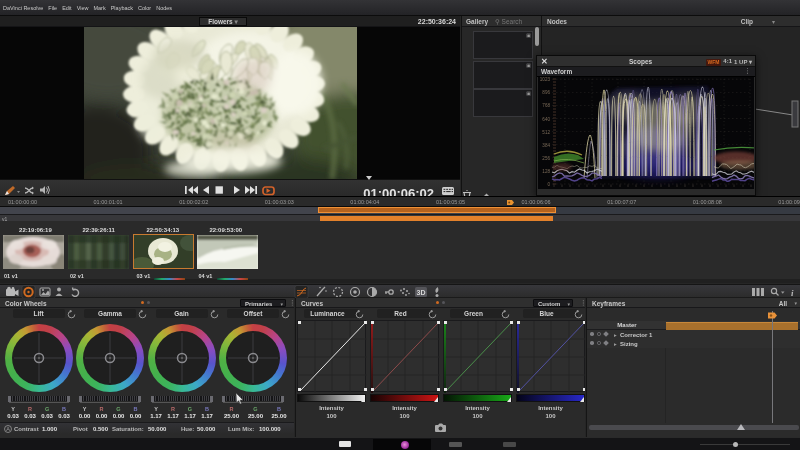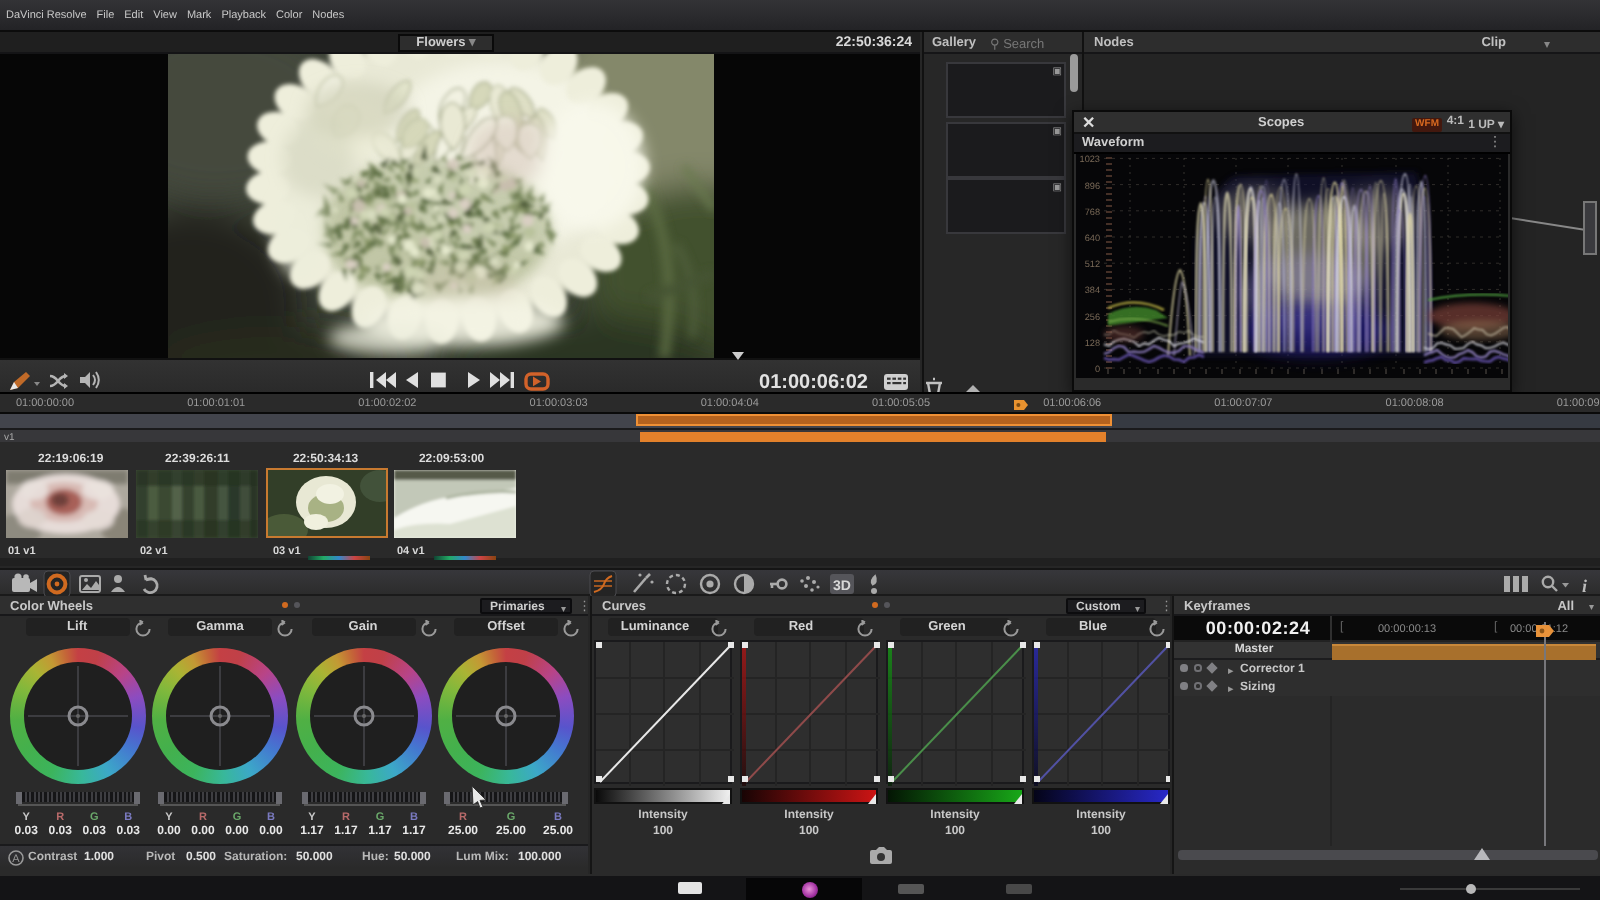--- a/index.html
+++ b/index.html
@@ -600,21 +600,21 @@
       <g fill="#333">
         <rect x="443.5" y="6.8" width="1.8" height="1.1"></rect>
             <rect x="446.2" y="6.8" width="1.8" height="1.1"></rect>
             <rect x="448.9" y="6.8" width="1.8" height="1.1"></rect>
             <rect x="451.6" y="6.8" width="1.4" height="1.1"></rect>
         <rect x="443.5" y="9" width="1.8" height="1.1"></rect>
             <rect x="446.2" y="9" width="4.5" height="1.1"></rect>
             <rect x="451.6" y="9" width="1.4" height="1.1"></rect>
       </g>
     </svg>
-    <div class="abs tc" style="right:26px;top:5.5px;font-size:10px;font-weight:bold;color:#e2e2e2">01:00:06:02</div>
+    <div class="abs tc" style="right:26px;top:5.5px;font-size:13px;font-weight:bold;color:#e2e2e2">01:00:06:02</div>
   </div>
   <div class="abs" style="left:366px;top:160px;width:0;height:0;border-left:3px solid transparent;border-right:3px solid transparent;border-top:4px solid #ccc"></div>
 </div>
 
 <div class="abs" style="left:461px;top:16px;width:80px;height:180px;background:#272727;border-left:1px solid #111">
   <div class="abs" style="left:0;top:0;width:80px;height:11px;background:#2d2d2d;border-bottom:1px solid #151517">
     <span style="position:absolute;left:4px;top:2px;font-size:6.5px;font-weight:bold;color:#c0c0c0">Gallery</span>
     <span style="position:absolute;left:33px;top:2px;font-size:6.5px;color:#777">⚲ Search</span>
   </div>
   <div class="abs" style="left:11px;top:15px;width:60px;height:28px;background:#1b1b1d;border:1px solid #38383c">
@@ -1441,28 +1441,20 @@
       </svg>
 </div>
 
 <div class="abs" id="keyframes" style="left:586px;top:298px;width:214px;height:139px;background:#2b2b2b;border-left:1px solid #151515;overflow:hidden">
   <div class="abs" style="left:0;top:0;width:214px;height:10px;background:#2f2f2f;border-bottom:1px solid #18181a">
     <span style="position:absolute;left:5px;top:1.5px;font-size:6.5px;font-weight:bold;color:#c8c8c8">Keyframes</span>
     <span style="position:absolute;right:14px;top:1.5px;font-size:6.5px;font-weight:bold;color:#c8c8c8">All</span>
     <span style="position:absolute;right:4px;top:1.5px;font-size:5px;color:#999">▾</span>
   </div>
 
-  <div class="abs" style="left:0;top:10px;width:214px;height:13px;background:#0a0a0a;border-bottom:1px solid #222">
-    <span style="position:absolute;left:42px;top:1px;transform:translateX(-50%);font-size:9px;font-weight:bold;color:#f0f0f0;letter-spacing:.3px">00:00:02:24</span>
-    <div class="abs" style="left:78px;top:0;width:1px;height:13px;background:#2f2f2f"></div>
-    <span style="position:absolute;left:83px;top:3px;font-size:6px;color:#666">[</span>
-    <span style="position:absolute;left:102px;top:3.5px;font-size:5.5px;color:#8a8a8a">00:00:00:13</span>
-    <span style="position:absolute;left:160px;top:3px;font-size:6px;color:#666">[</span>
-    <span style="position:absolute;left:168px;top:3.5px;font-size:5.5px;color:#8a8a8a">00:00:01:12</span>
-  </div>
 
   <div class="abs" style="left:0;top:23px;width:214px;height:9px;background:#323232;border-bottom:1px solid #1c1c1e">
     <span style="position:absolute;left:40px;top:1px;transform:translateX(-50%);font-size:6px;font-weight:bold;color:#d8d8d8">Master</span>
     <div class="abs" style="left:79px;top:0.5px;width:132px;height:8px;background:#a8702c;border-top:1px solid #c8883a"></div>
   </div>
 
   <div class="abs" style="left:0;top:32px;width:214px;height:9px;background:#2e2e2e">
     <span style="position:absolute;left:3px;top:2px;width:3.5px;height:3.5px;border-radius:50%;background:#808084"></span>
     <span style="position:absolute;left:10px;top:2px;width:3.5px;height:3.5px;border-radius:50%;border:1px solid #707074"></span>
     <span style="position:absolute;left:17px;top:2px;width:4px;height:4px;background:#808084;transform:rotate(45deg)"></span>

